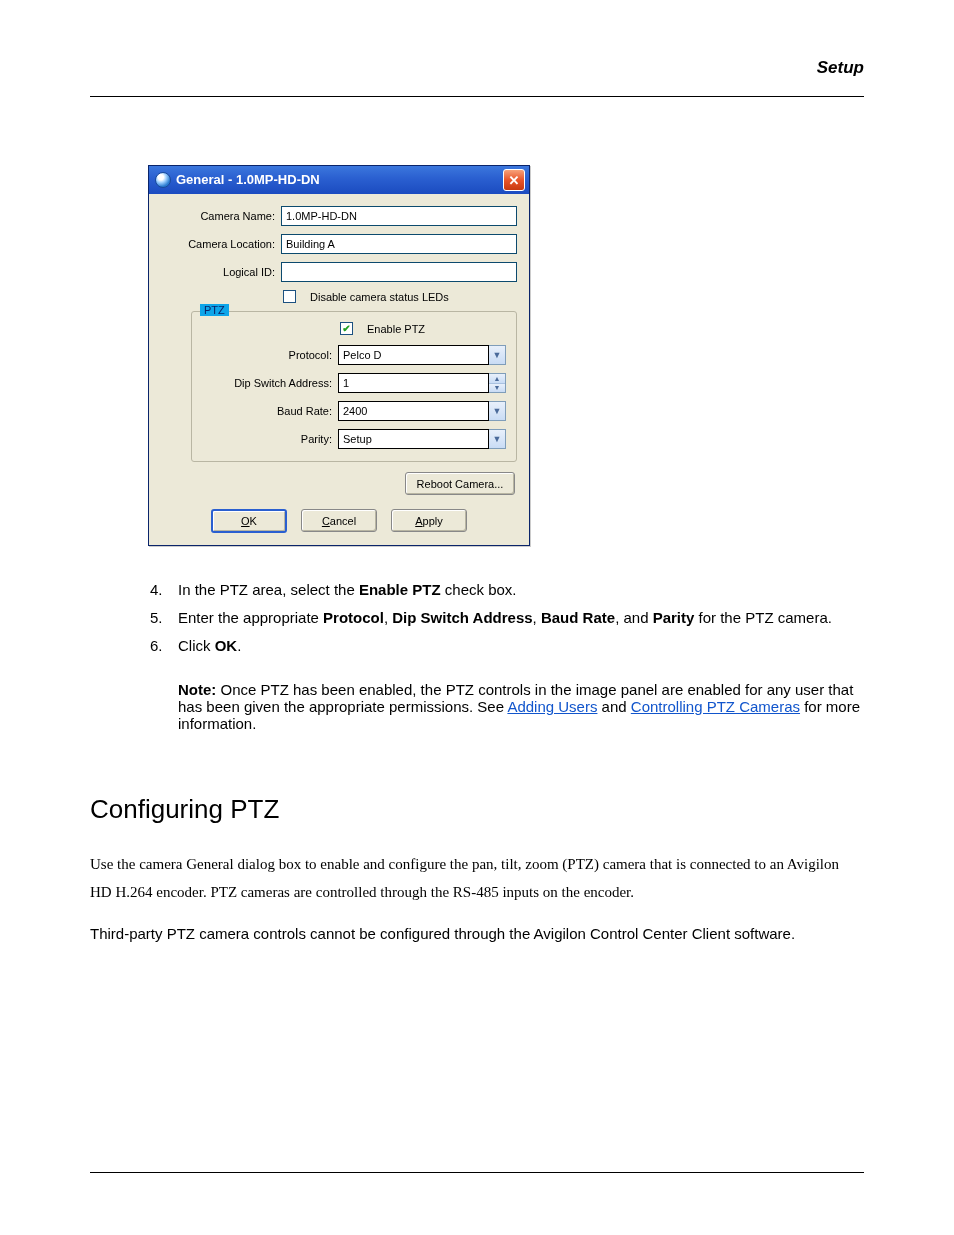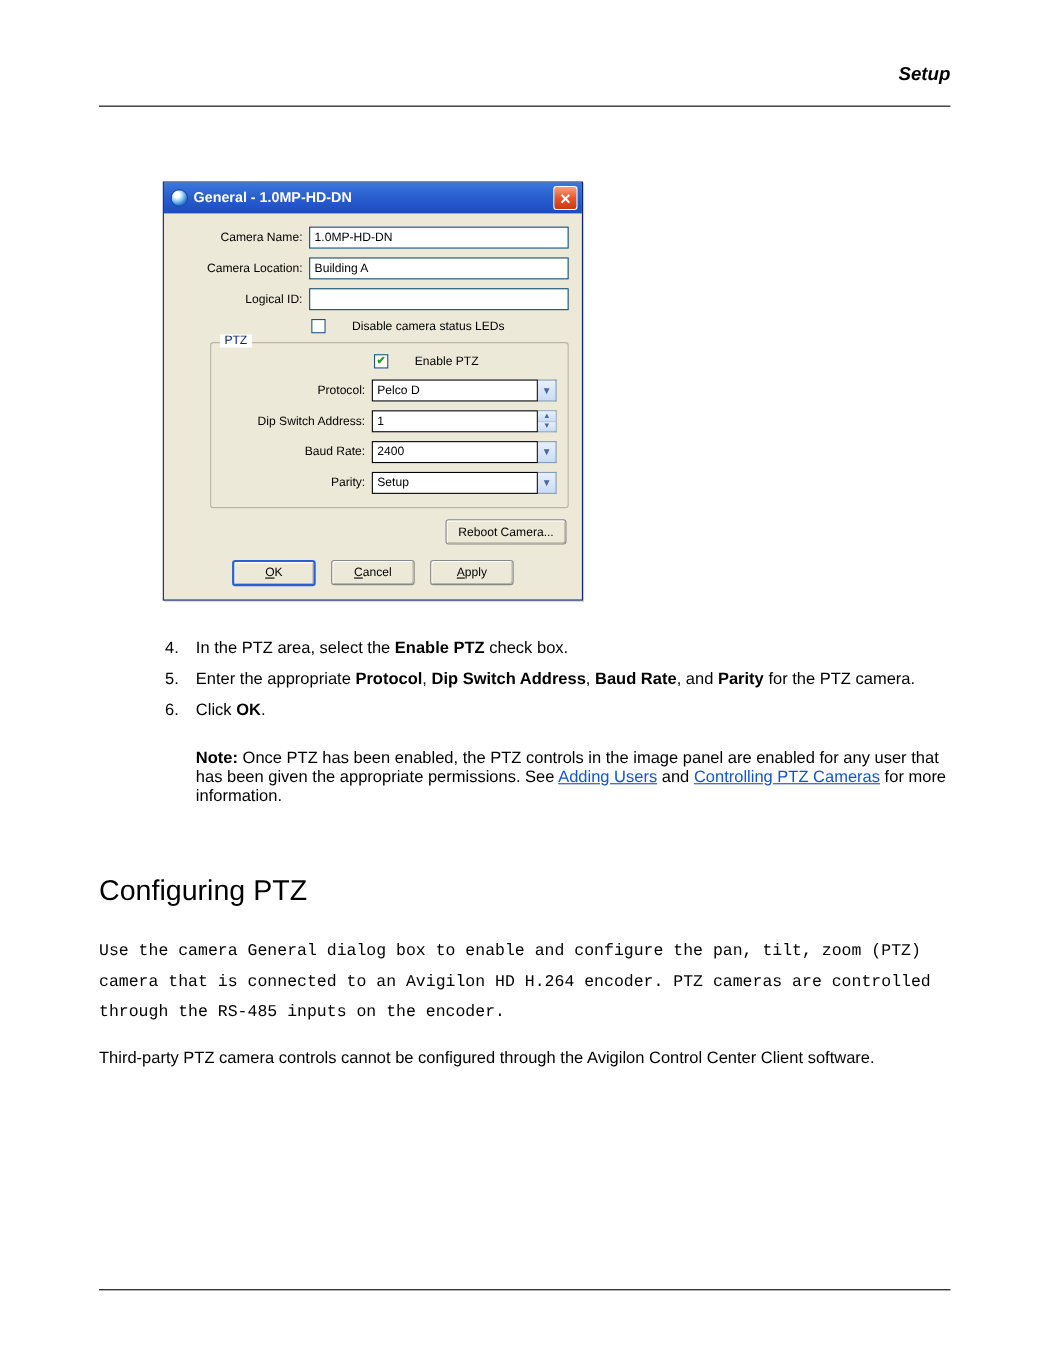--- a/index.html
+++ b/index.html
@@ -13,26 +13,26 @@
   
   .dialog{width:380px;margin:68px 0 0 58px;background:#ece9d8;border:1px solid #0a246a;box-shadow:1px 1px 0 rgba(0,0,0,.2)}
   .titlebar{height:28px;background:linear-gradient(to bottom,#3b77dd 0%,#2a5fd0 45%,#1b4bc0 100%);display:flex;align-items:center;justify-content:space-between;padding:0 4px 0 6px;color:#fff;font-family:Tahoma,sans-serif;font-size:13px;font-weight:700}
   .title-left{display:flex;align-items:flex-start;gap:5px}
   .title-icon{width:16px;height:16px;border-radius:50%;background:radial-gradient(circle at 35% 30%,#fff 0 20%,#9fd0ff 40%,#2a7bd0 70%);border:1px solid #1a4a9a;box-sizing:border-box}
   .close-btn{width:20px;height:20px;background:linear-gradient(to bottom,#f7a27a,#e9552a 50%,#c83a12);border:1px solid #fff;border-radius:3px;display:flex;align-items:center;justify-content:center;color:#fff;font-weight:700;font-size:13px;line-height:1;cursor:pointer}
   .dlg-body{padding:12px 12px 12px 12px;font-family:Tahoma,sans-serif;font-size:11px;color:#000}
   .row{display:flex;align-items:center;margin-bottom:8px}
   .lab{width:114px;text-align:right;padding-right:6px}
   .tf{flex:1;height:20px;border:1px solid #0c4a6e;background:#fff;padding:0 4px;font-family:Tahoma,sans-serif;font-size:11px;box-sizing:border-box}
-  .chk-row{display:flex;align-items:center;gap:24px;margin:4px 0 8px 122px}
+  .chk-row{display:flex;align-items:center;gap:14px;margin:4px 0 8px 122px}
   .chk{width:13px;height:13px;border:1px solid #1c5180;background:#fff;box-sizing:border-box;display:flex;align-items:center;justify-content:center;font-size:10px;line-height:1;color:#21a121}
   .chk.checked::after{content:"✔";font-weight:bold}
 
   .grp{border:1px solid #b9b6a3;border-radius:3px;margin:6px 0 10px 30px;padding:10px 10px 10px 10px;position:relative}
-  .grp-title{position:absolute;top:-8px;left:8px;background:#ffffff;padding:0 4px;color:#0a246a;font-size:11px}
+  .grp-title{position:absolute;top:-8px;left:8px;background:#0ea5e9;padding:0 4px;color:#0a246a;font-size:11px}
   .grp .row .lab{width:130px}
   .grp .chk-row{margin-left:138px;margin-bottom:10px;margin-top:0}
 
   .sel-wrap{flex:1;display:flex}
   .sel{flex:1;height:20px;border:1px solid #000000;background:#fff;padding:0 4px;display:flex;align-items:center;box-sizing:border-box}
   .drop-btn{width:17px;height:20px;border:1px solid #7f9db9;border-left:none;background:linear-gradient(to bottom,#e8f0fb,#c9dcf5);display:flex;align-items:center;justify-content:center;box-sizing:border-box;color:#4a6a9a;font-size:9px;cursor:pointer}
   .spin-btns{width:17px;height:20px;display:flex;flex-direction:column;border:1px solid #7f9db9;border-left:none;box-sizing:border-box}
   .spin-btns div{flex:1;background:linear-gradient(to bottom,#e8f0fb,#c9dcf5);display:flex;align-items:center;justify-content:center;font-size:7px;color:#4a6a9a;cursor:pointer}
   .spin-btns div:first-child{border-bottom:1px solid #a9c1e0}
 
@@ -46,21 +46,21 @@
   .caption{margin:28px 0 0 60px;font-family:"Segoe UI",Arial,sans-serif}
   .fig-label{font-weight:700;font-size:14px}
   .fig-title{font-size:14px}
   .body-list{margin:30px 0 0 60px;font-size:15px;line-height:1.85;font-family:"Segoe UI",Arial,sans-serif}
   .body-list .num{display:inline-block;width:28px}
   .bold{font-weight:700}
   .note{margin:22px 0 0 88px;font-size:15px;font-family:"Segoe UI",Arial,sans-serif}
   .note .nb{font-weight:700}
   .link{color:#1155cc;text-decoration:underline;cursor:pointer}
   .section-h{margin:62px 0 0 0;font-family:"Segoe UI Light","Segoe UI",Arial,sans-serif;font-size:26px;font-weight:400;color:#000000}
-  .section-p{margin:26px 0 0 0;font-size:15px;line-height:1.85;font-family:Liberation Mono, monospace}
+  .section-p{margin:26px 0 0 0;font-size:15px;line-height:1.85;font-family:Liberation Serif, serif}
   .section-p2{margin:18px 0 0 0;font-size:15px;font-family:"Segoe UI",Arial,sans-serif}
 </style>
 </head>
 <body>
 
 <div class="page">
   <div class="header-text">Setup</div>
   <div class="header-line"></div>
 
   <div class="dialog">

